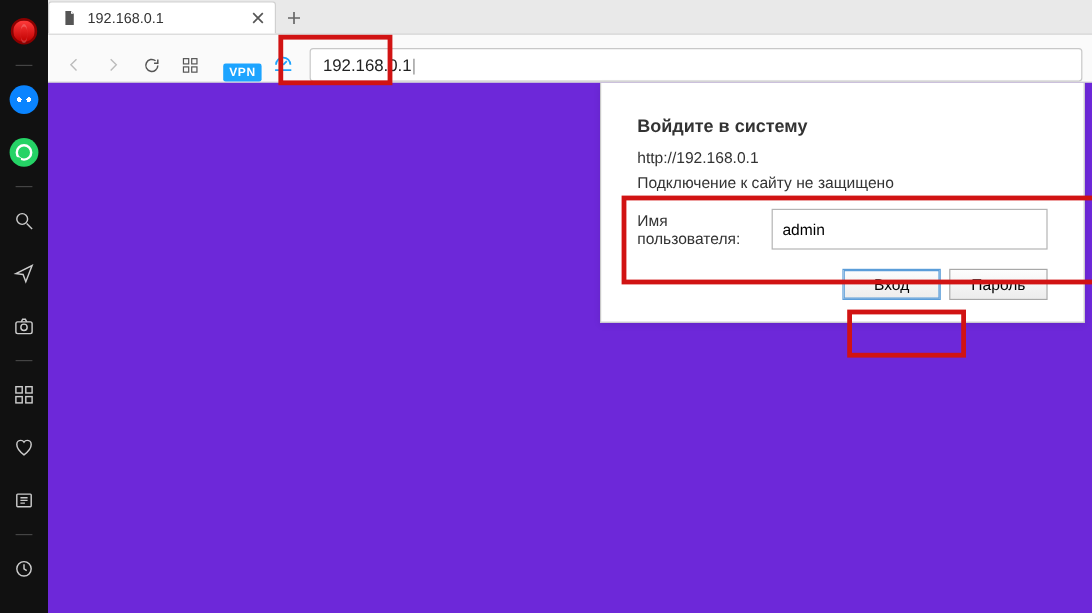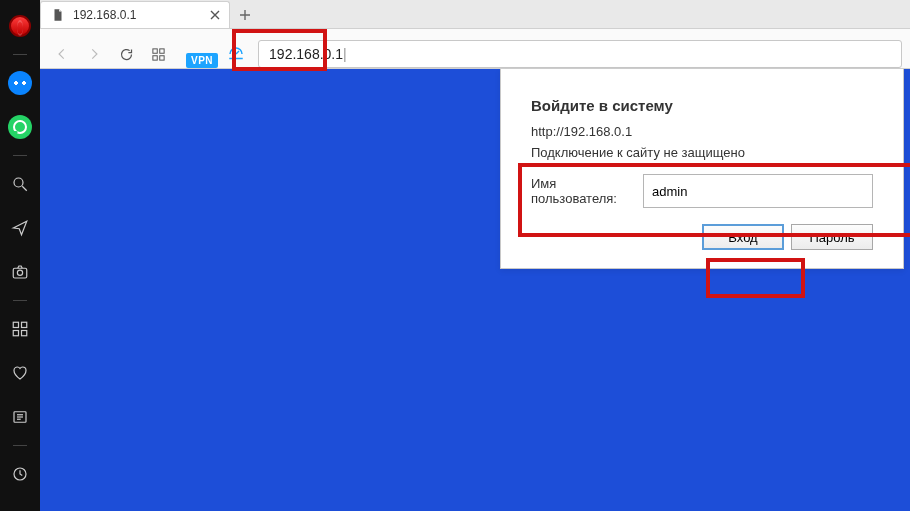--- a/index.html
+++ b/index.html
@@ -172,21 +172,21 @@
     background:#fff;
     border-radius:3px;
     display:flex;
     align-items:center;
     padding:0 10px;
     margin-left:4px;
     font-size:14px;
     color:#222;
   }
   .urlbox .pale { color:#999; }
-  .content { flex:1; position:relative; background:#1d4ed8; }
+  .content { flex:1; position:relative; background:#6d28d9; }
 
   
   .dialog {
     position:absolute;
     top:0; left:460px;
     width:404px;
     border:1px solid #c8c8c8;
     border-top: none;
     background:#fff;
     box-shadow: 0 2px 6px rgba(0,0,0,.08);

